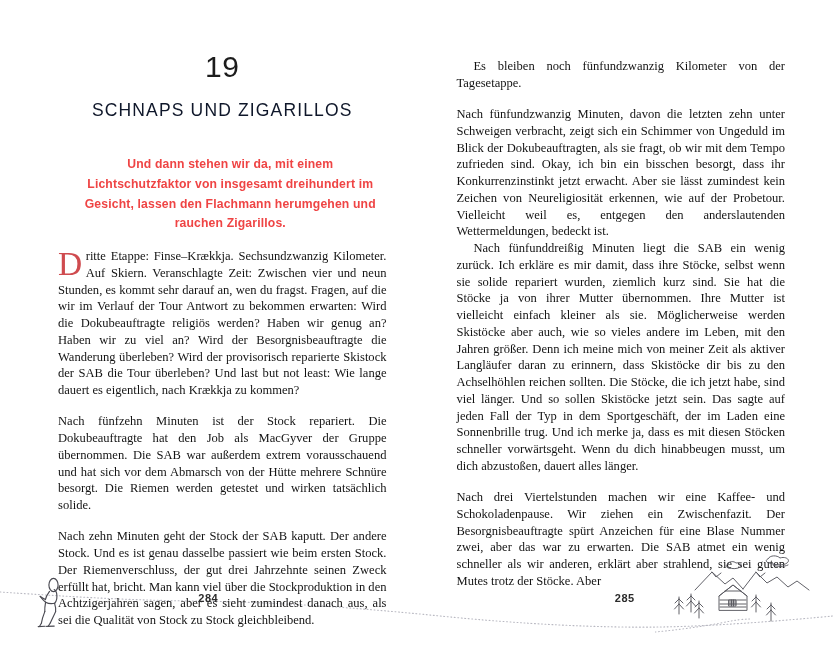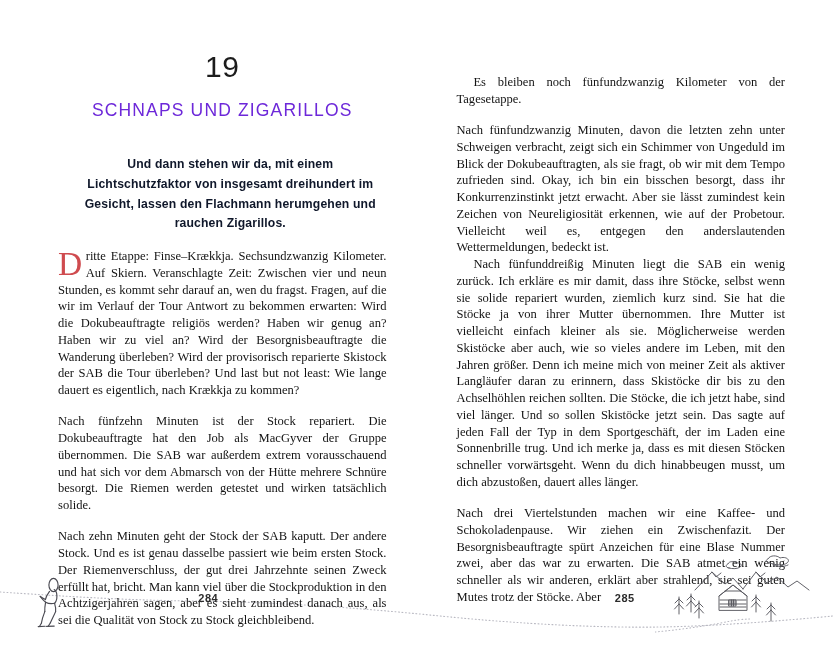--- a/index.html
+++ b/index.html
@@ -23,53 +23,53 @@
   }
 
   .page {
     position: relative;
     width: 416.5px;
     height: 648px;
     box-sizing: border-box;
   }
 
   .page-left  { padding: 0 30px 0 58px; }
-  .page-right { padding: 16px 48px 0 40px; }
+  .page-right { padding: 0 48px 0 40px; }
 
   
   .chapter-head {
     padding-top: 52px;
     text-align: center;
   }
   .chapter-number {
     font-family: "Liberation Sans", sans-serif;
     font-weight: 400;
     font-size: 30px;
     letter-spacing: 0.5px;
     color: #1c1c1c;
     line-height: 1;
     margin: 0 0 18px 0;
   }
   .chapter-title {
     font-family: "Liberation Sans", sans-serif;
     font-weight: 400;
     font-size: 17.5px;
     letter-spacing: 1.15px;
-    color: #6d28d9;
+    color: #0f172a;
     line-height: 1.2;
     margin: 0;
   }
 
   .chapter-standfirst {
     font-family: "Liberation Sans", sans-serif;
     font-weight: 700;
     font-size: 12.2px;
     line-height: 1.62;
     letter-spacing: 0.15px;
-    color: #0f172a;
+    color: #ef4444;
     text-align: center;
     margin: 34px 4px 0 20px;
   }
 
   
   .body-col {
     margin-top: 14px;
   }
   .para {
     font-family: "Liberation Serif", serif;

